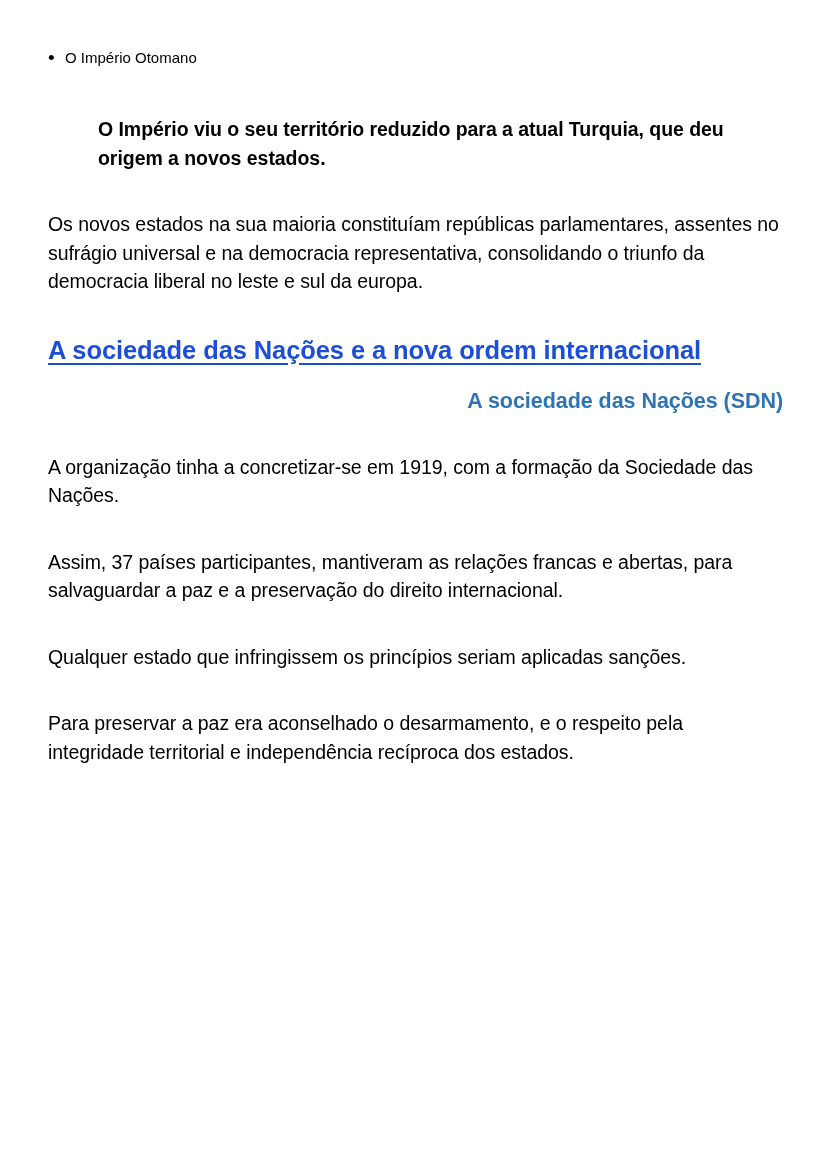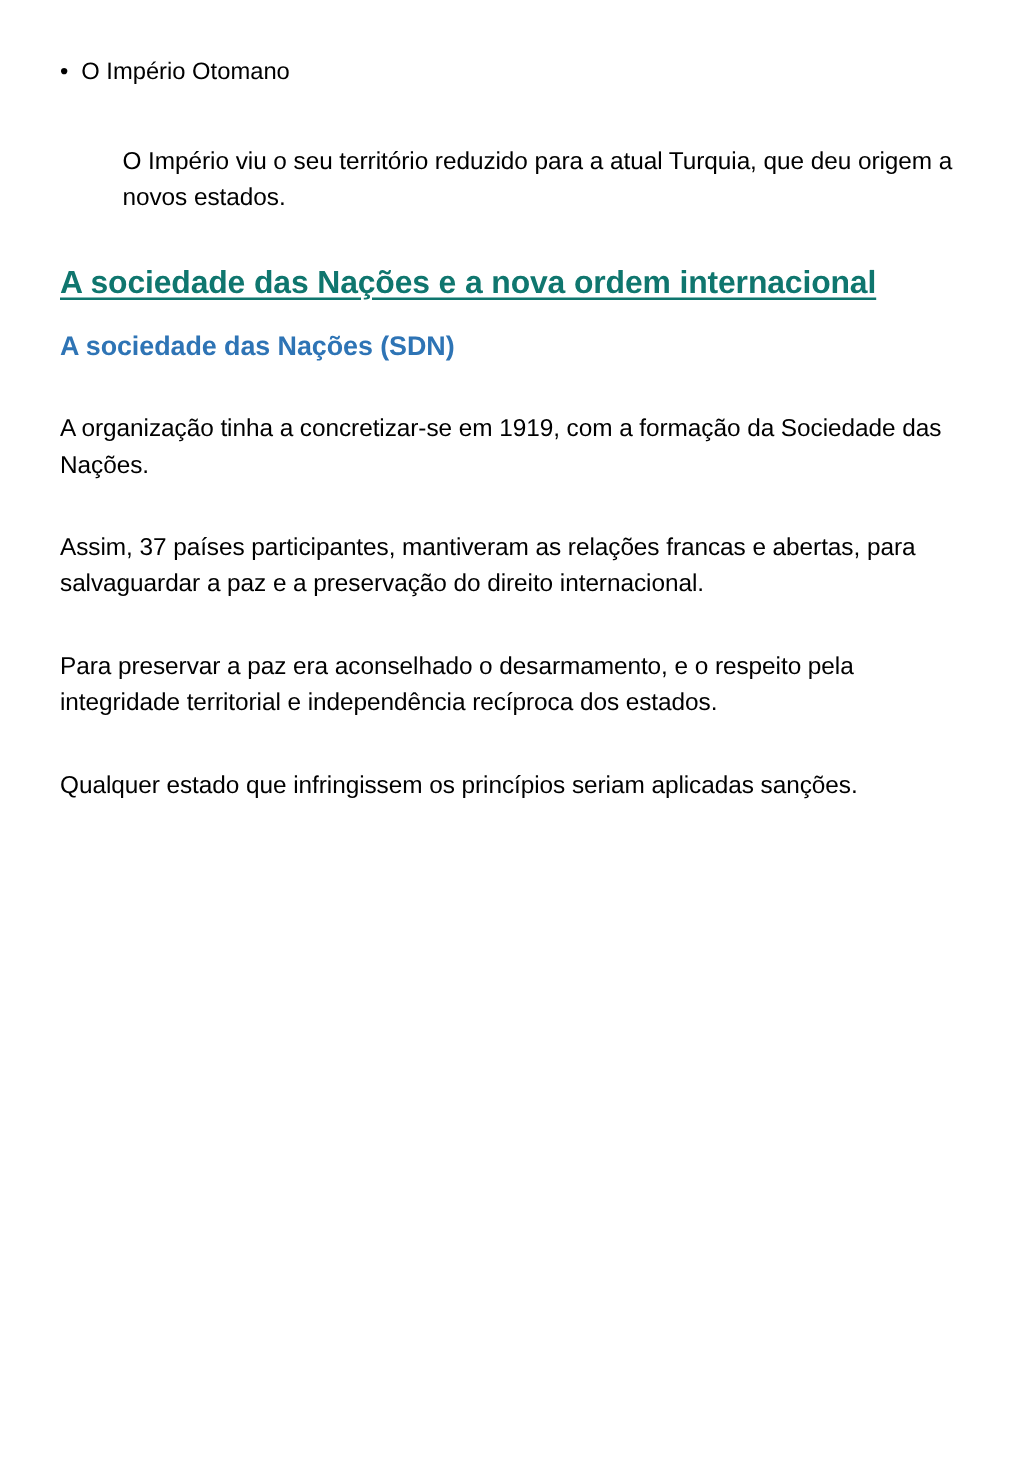--- a/index.html
+++ b/index.html
@@ -32,21 +32,21 @@
 
   
   .bullet-list {
     list-style: none;
     margin: 0 0 0 0;
     padding: 0;
   }
   .bullet-item {
     position: relative;
     padding-left: 17px;
-    font-size: 19px;
+    font-size: 15px;
     line-height: 27px;
     color: #000000;
   }
   .bullet-item::before {
     content: "\2022";
     position: absolute;
     left: 0;
     top: 0;
     font-size: 19px;
     line-height: 27px;
@@ -58,33 +58,34 @@
     margin: 0;
     font-size: 19.5px;
     line-height: 28.5px;
     color: #000000;
     letter-spacing: -0.05px;
   }
 
   .para-indent {
     margin-left: 50px !important;
     width: 685px;
+    font-weight: bold;
   }
 
   .gap-lg  { margin-top: 44px !important; }
   .gap-md  { margin-top: 38px !important; }
-  .gap-sm  { margin-top: 21px !important; }
+  .gap-sm  { margin-top: 21px !important; text-align: right; }
 
   
   h1.doc-h1 {
     margin: 0;
     font-size: 25.5px;
     line-height: 32px;
     font-weight: bold;
-    color: #0f766e;
+    color: #1d4ed8;
     text-decoration: underline;
     text-underline-offset: 4px;
     letter-spacing: -0.1px;
   }
 
   h2.doc-h2 {
     margin: 0;
     font-size: 21.5px;
     line-height: 28px;
     font-weight: bold;
@@ -98,30 +99,31 @@
 <div class="page">
   <div class="content">
 
     <ul class="bullet-list">
       <li class="bullet-item">O Império Otomano</li>
     </ul>
 
     <p class="body-para para-indent gap-lg">O Império viu o seu território reduzido para a atual Turquia, que deu origem a novos estados.</p>
 
 
+    <p class="body-para gap-md">Os novos estados na sua maioria constituíam repúblicas parlamentares, assentes no sufrágio universal e na democracia representativa, consolidando o triunfo da democracia liberal no leste e sul da europa.</p>
 
     <h1 class="doc-h1 gap-md">A sociedade das Nações e a nova ordem internacional</h1>
 
     <h2 class="doc-h2 gap-sm">A sociedade das Nações (SDN)</h2>
 
 
     <p class="body-para gap-md">A organização tinha a concretizar-se em 1919, com a formação da Sociedade das Nações.</p>
 
 
     <p class="body-para gap-md">Assim, 37 países participantes, mantiveram as relações francas e abertas, para salvaguardar a paz e a preservação do direito internacional.</p>
 
 
+    <p class="body-para gap-md">Qualquer estado que infringissem os princípios seriam aplicadas sanções.</p>
+
     <p class="body-para gap-md">Para preservar a paz era aconselhado o desarmamento, e o respeito pela integridade territorial e independência recíproca dos estados.</p>
-
-    <p class="body-para gap-md">Qualquer estado que infringissem os princípios seriam aplicadas sanções.</p>
 
   </div>
 </div>
 
 </body></html>

